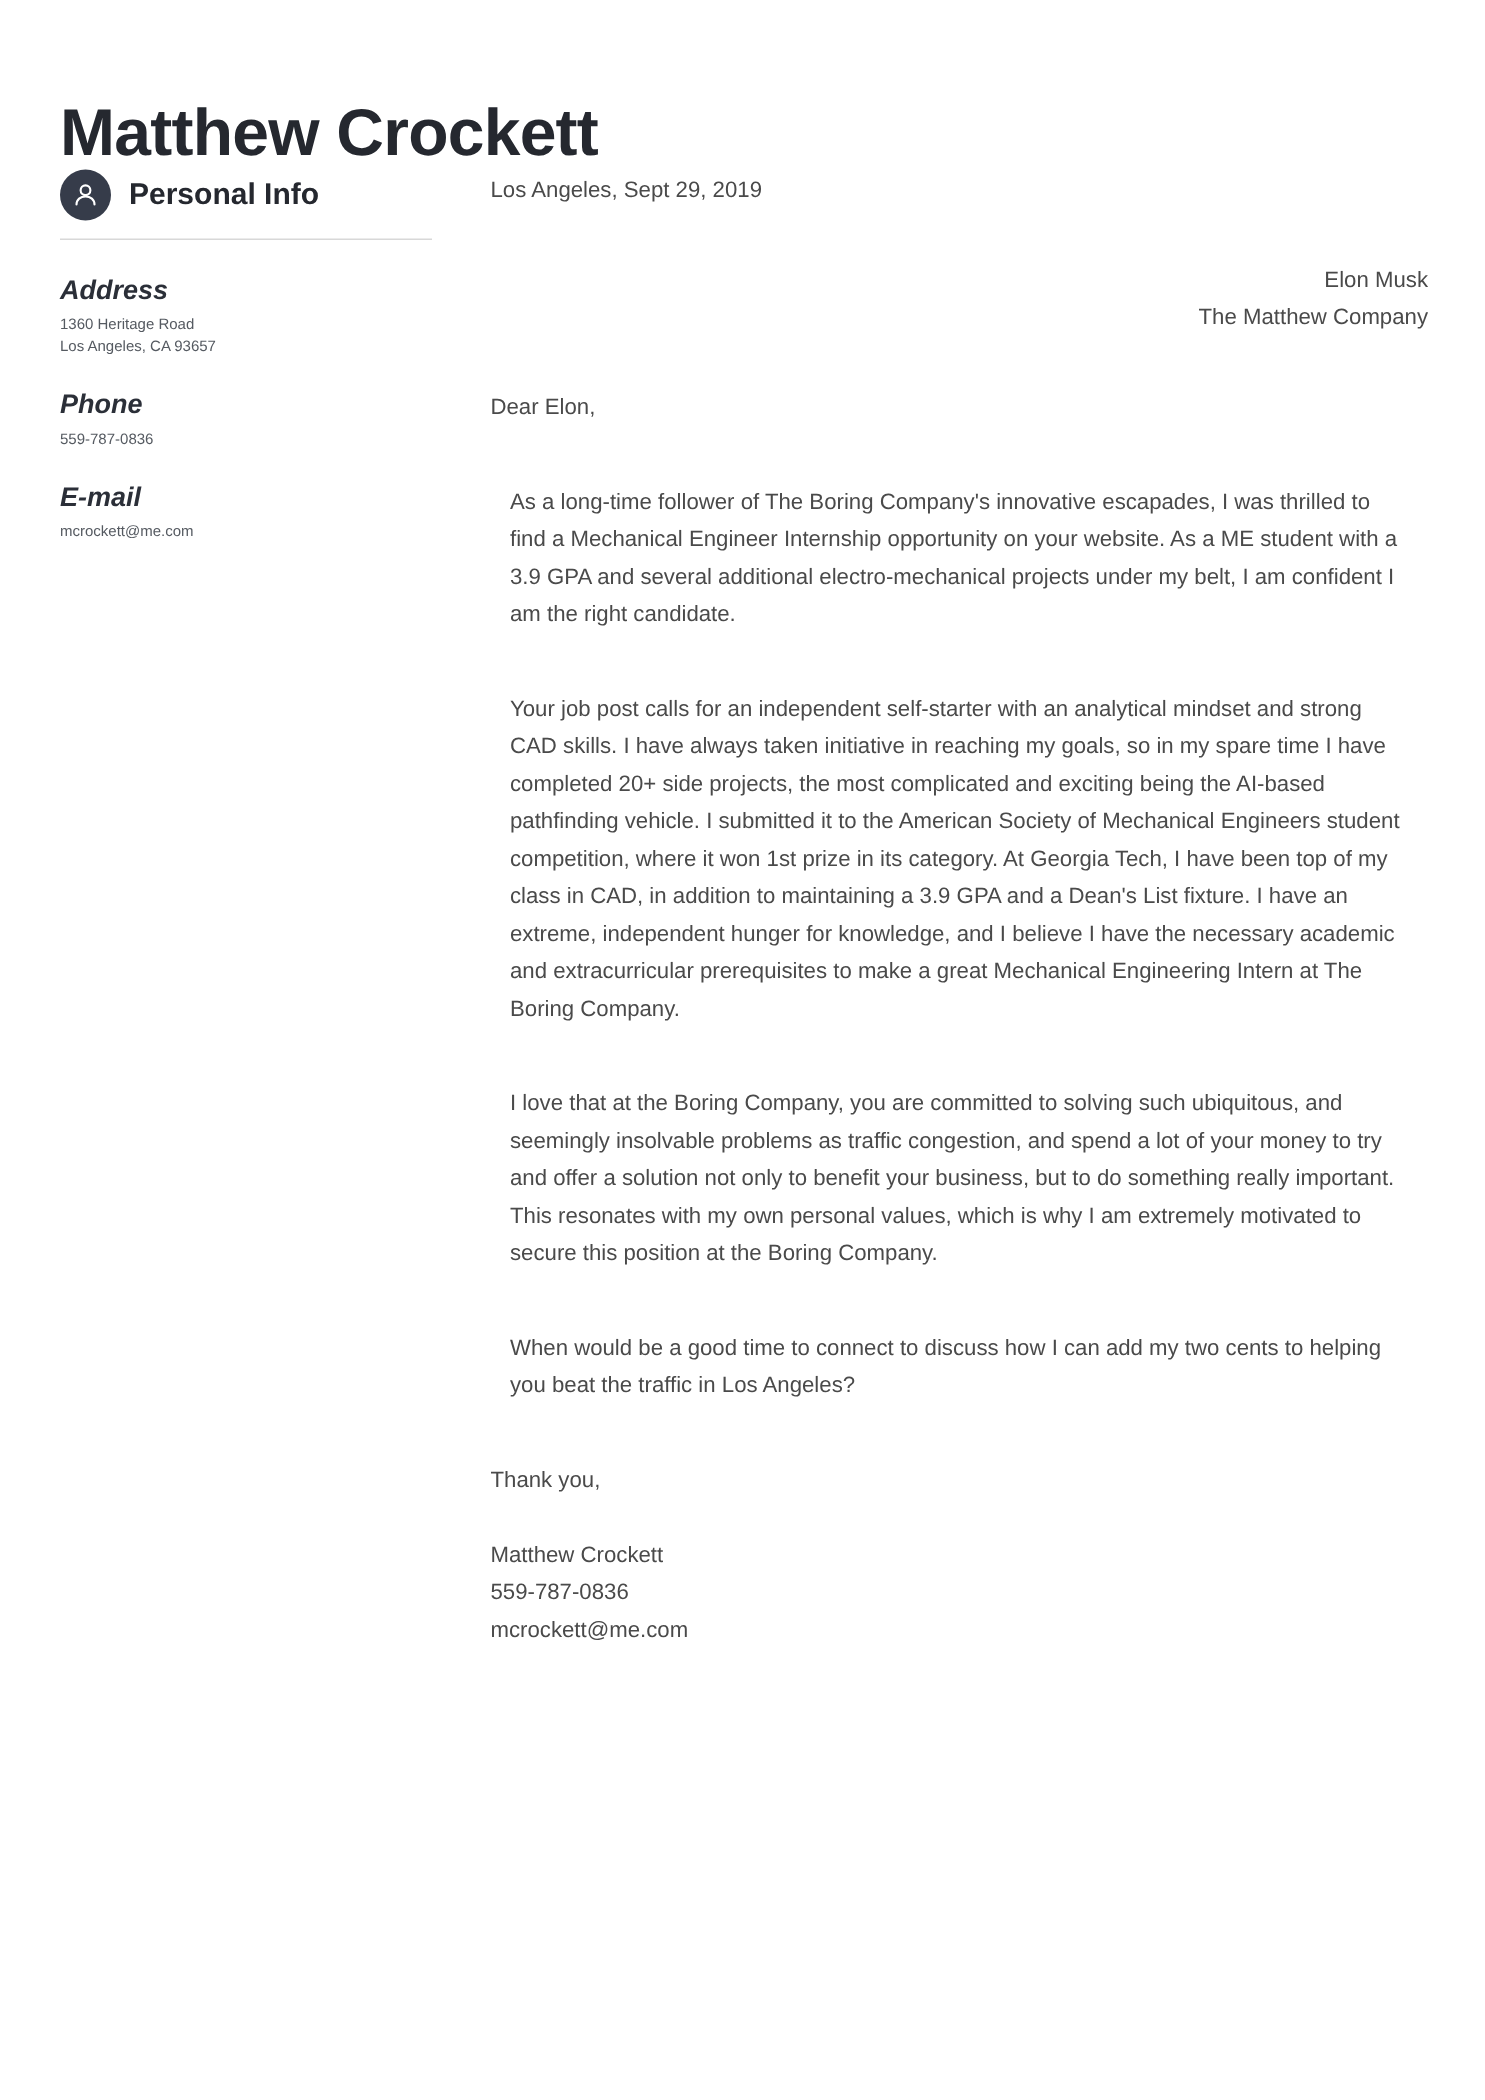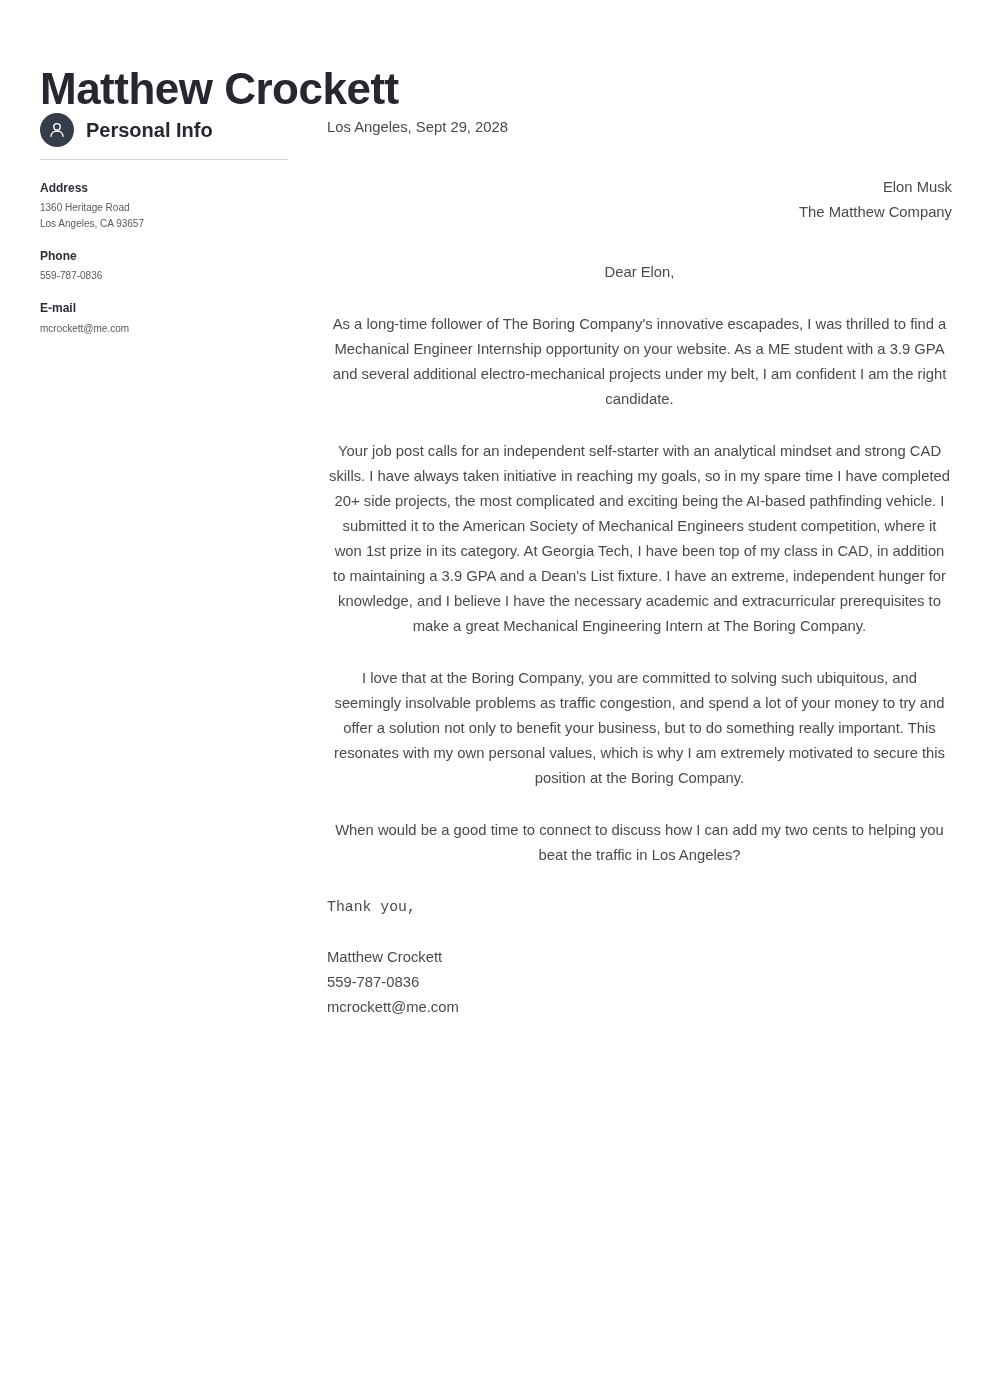--- a/index.html
+++ b/index.html
@@ -80,25 +80,26 @@
     height: 1px;
     background: #d8d8d8;
   }
 
   .info-group {
     margin-top: 17px;
   }
   .info-group.first { margin-top: 20px; }
 
   .info-label {
-    font-size: 12px;
+    font-size: 18px;
     font-weight: bold;
     color: #2b2f38;
     line-height: 1.45;
     margin-bottom: 3px;
+    font-style: italic;
   }
 
   .info-value {
     font-size: 10px;
     font-weight: normal;
     color: #555a61;
     line-height: 1.52;
   }
 
   
@@ -118,33 +119,31 @@
 
   .recipient {
     margin: 0;
     padding-top: 35px;
   }
   .recipient div { line-height: 25px; text-align: right; }
 
   .salutation {
     margin: 0;
     padding-top: 35px;
-    text-align: center;
   }
 
   .letter-para {
-    margin: 2px;
+    margin: 13px;
     padding-top: 25px;
-    text-align: center;
+    text-align: left;
   }
 
   .closing {
     margin: 0;
     padding-top: 25px;
-    font-family: Liberation Mono, monospace;
   }
 
   .signature {
     margin: 0;
     padding-top: 25px;
   }
   .signature div { line-height: 25px; }
 </style>
 </head>
 <body>
@@ -180,21 +179,21 @@
 
     <div class="info-group">
       <div class="info-label">E-mail</div>
       <div class="info-value">mcrockett@me.com</div>
     </div>
 
   </aside>
 
   <section class="letter">
 
-    <p class="letter-date">Los Angeles, Sept 29, 2028</p>
+    <p class="letter-date">Los Angeles, Sept 29, 2019</p>
 
     <div class="recipient">
       <div>Elon Musk</div>
       <div>The Matthew Company</div>
     </div>
 
     <p class="salutation">Dear Elon,</p>
 
     <p class="letter-para">As a long-time follower of The Boring Company's innovative escapades, I was thrilled to find a Mechanical Engineer Internship opportunity on your website. As a ME student with a 3.9 GPA and several additional electro-mechanical projects under my belt, I am confident I am the right candidate.</p>
 

